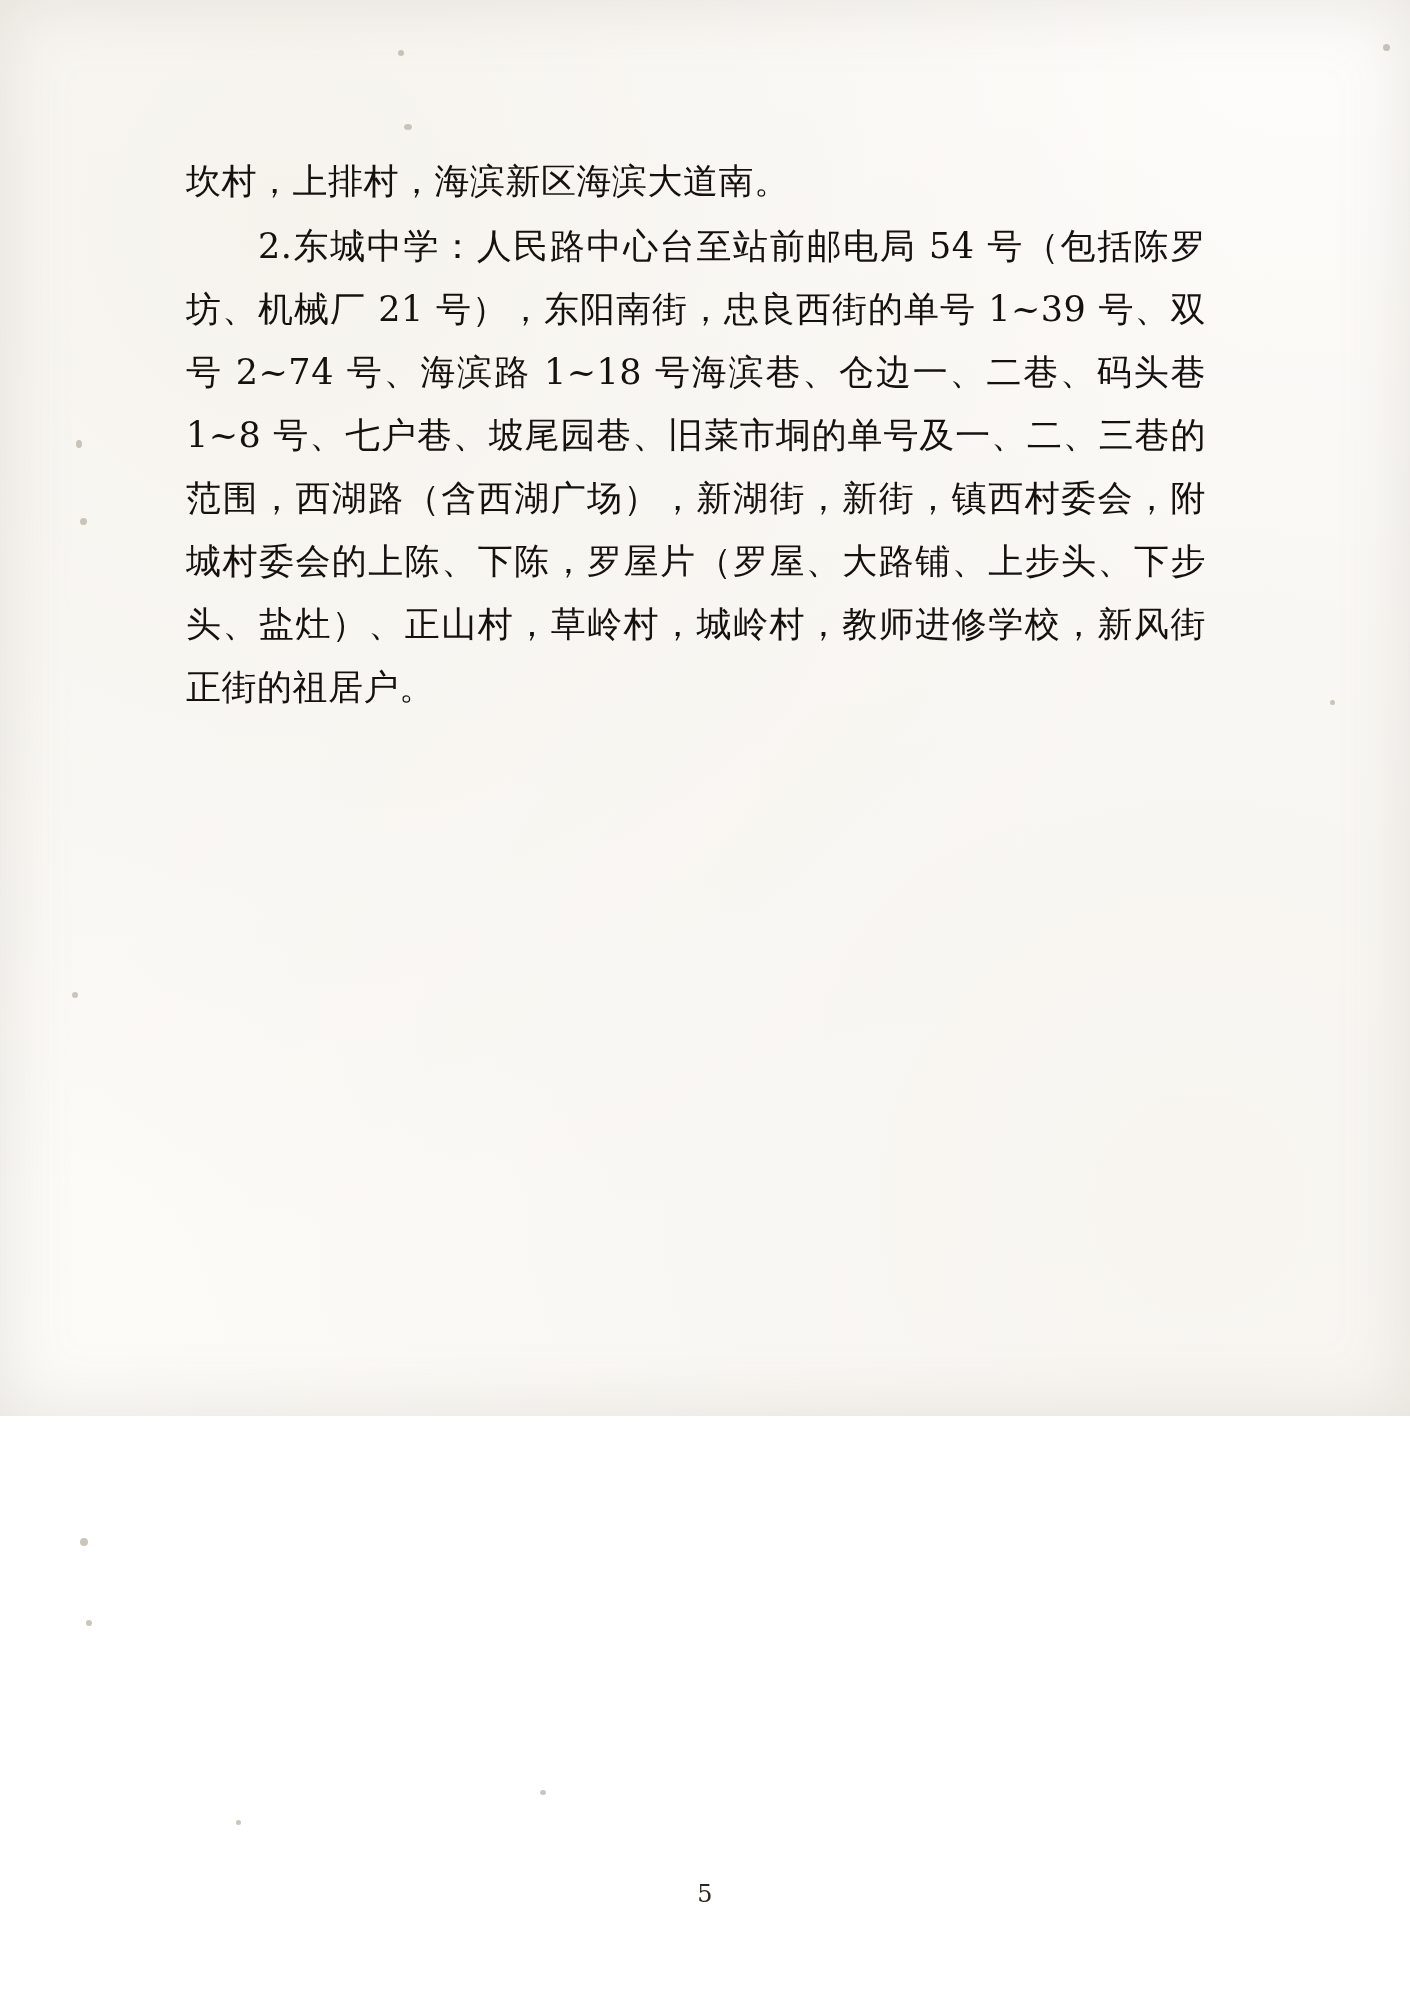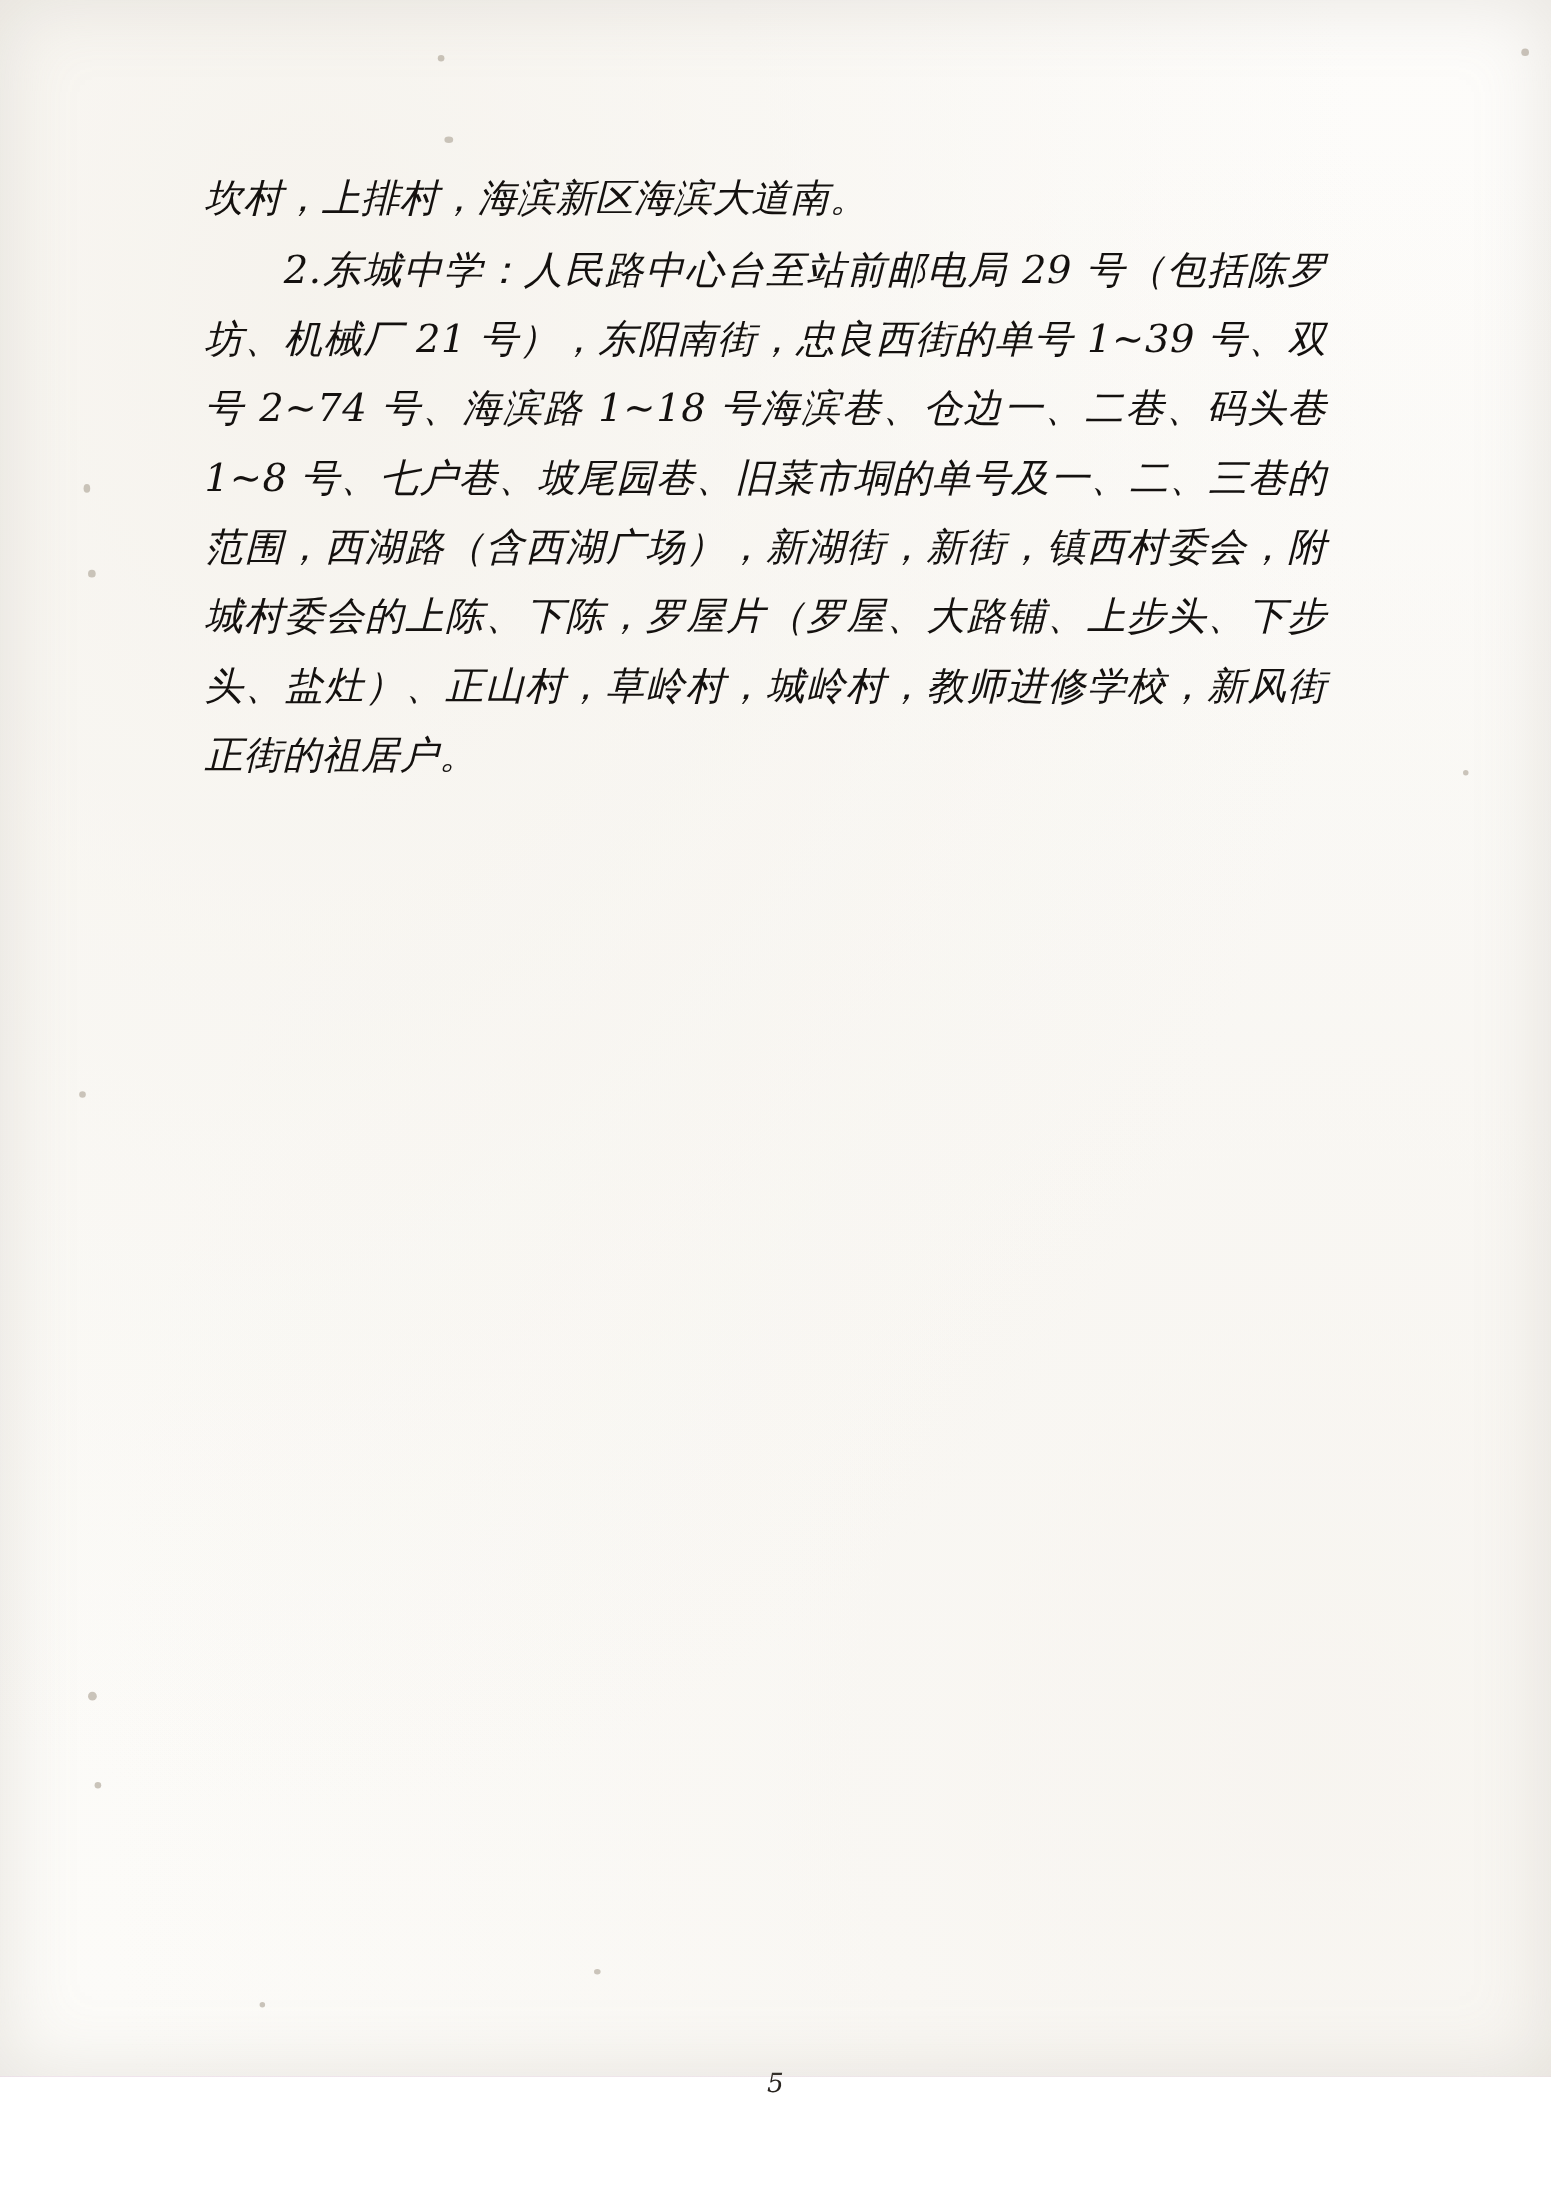--- a/index.html
+++ b/index.html
@@ -9,24 +9,23 @@
   body {
     width: 1410px;
     height: 2000px;
     background: #ffffff;
     font-family: "DejaVu Serif", serif;
     overflow: hidden;
   }
   .page {
     position: relative;
     width: 1410px;
-    height: 1888px;
-    background: #f0abfc;
+    height: 1416px;
+    background: #fde047;
     box-sizing: border-box;
-    font-style: italic;
   }
   
   .paper-tint {
     position: absolute;
     inset: 0;
     background:
       radial-gradient(ellipse at 20% 15%, rgba(245,242,236,0.9) 0%, rgba(253,252,250,0) 60%),
       radial-gradient(ellipse at 85% 85%, rgba(246,243,238,0.8) 0%, rgba(253,252,250,0) 65%),
       linear-gradient(180deg, #fdfcfa 0%, #fbfaf7 50%, #fcfbf8 100%);
     pointer-events: none;
@@ -87,18 +86,18 @@
   <div class="speck" style="left:80px; top:518px; width:7px; height:7px;"></div>
   <div class="speck" style="left:72px; top:992px; width:6px; height:6px;"></div>
   <div class="speck" style="left:80px; top:1538px; width:8px; height:8px;"></div>
   <div class="speck" style="left:86px; top:1620px; width:6px; height:6px;"></div>
   <div class="speck" style="left:540px; top:1790px; width:6px; height:5px;"></div>
   <div class="speck" style="left:236px; top:1820px; width:5px; height:5px;"></div>
   <div class="speck" style="left:1330px; top:700px; width:5px; height:5px;"></div>
 
   <div class="content">
     <p class="para">坎村，上排村，海滨新区海滨大道南。</p>
-    <p class="para indent">2.东城中学：人民路中心台至站前邮电局 29 号（包括陈罗坊、机械厂 21 号），东阳南街，忠良西街的单号 1~39 号、双号 2~74 号、海滨路 1~18 号海滨巷、仓边一、二巷、码头巷 1~8 号、七户巷、坡尾园巷、旧菜市垌的单号及一、二、三巷的范围，西湖路（含西湖广场），新湖街，新街，镇西村委会，附城村委会的上陈、下陈，罗屋片（罗屋、大路铺、上步头、下步头、盐灶）、正山村，草岭村，城岭村，教师进修学校，新风街正街的祖居户。</p>
+    <p class="para indent">2.东城中学：人民路中心台至站前邮电局 54 号（包括陈罗坊、机械厂 21 号），东阳南街，忠良西街的单号 1~39 号、双号 2~74 号、海滨路 1~18 号海滨巷、仓边一、二巷、码头巷 1~8 号、七户巷、坡尾园巷、旧菜市垌的单号及一、二、三巷的范围，西湖路（含西湖广场），新湖街，新街，镇西村委会，附城村委会的上陈、下陈，罗屋片（罗屋、大路铺、上步头、下步头、盐灶）、正山村，草岭村，城岭村，教师进修学校，新风街正街的祖居户。</p>
   </div>
 
   <div class="page-number">5</div>
   <div class="edge-shadow"></div>
 </div>
 
 </body></html>

